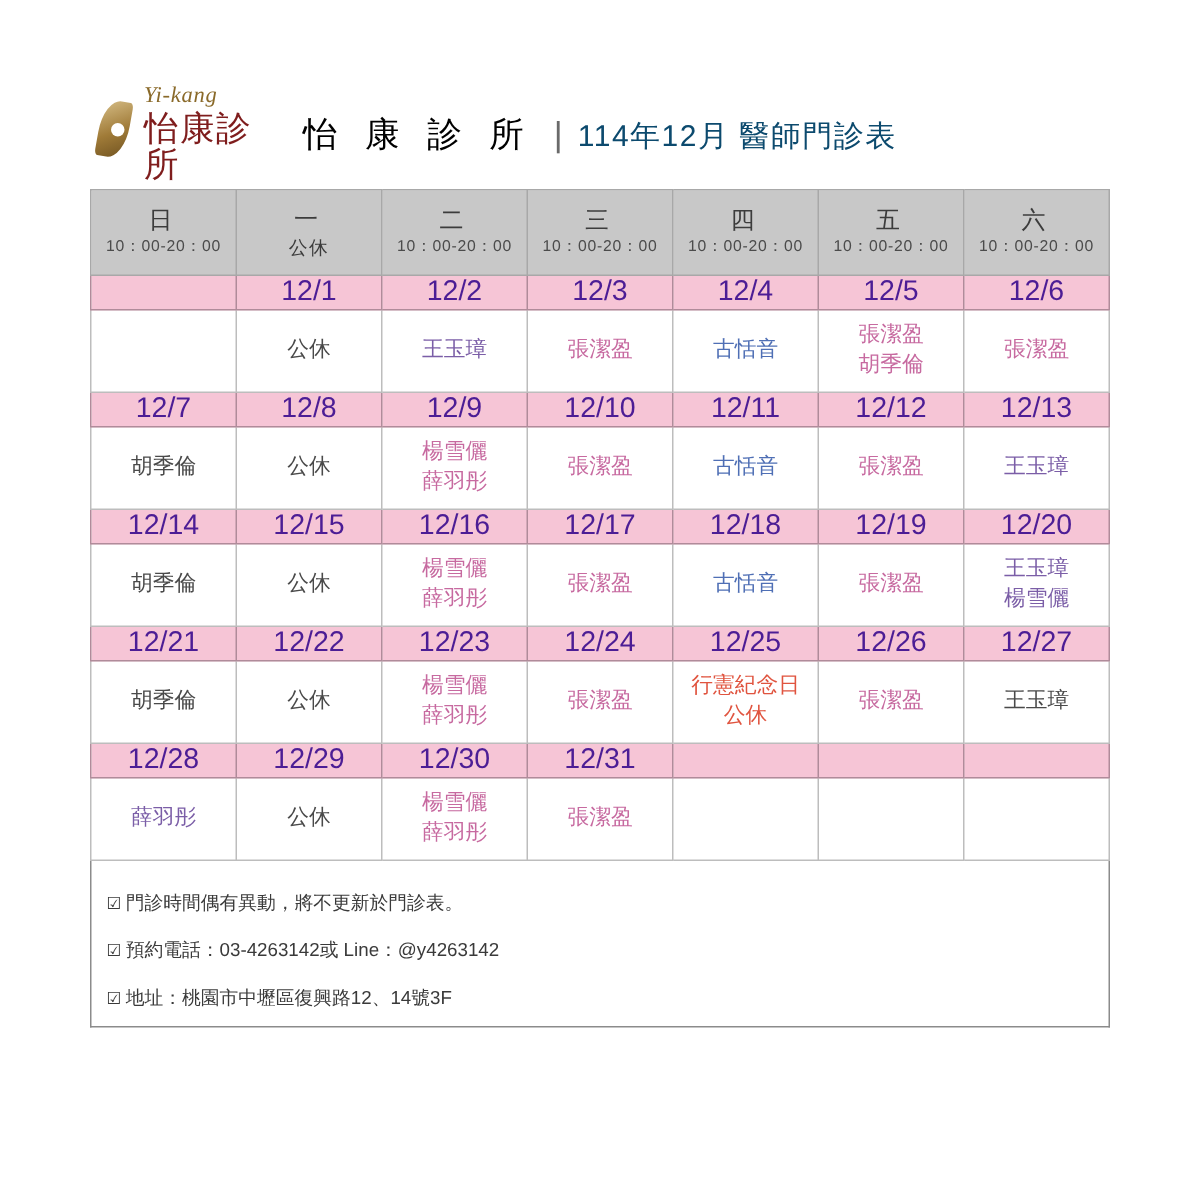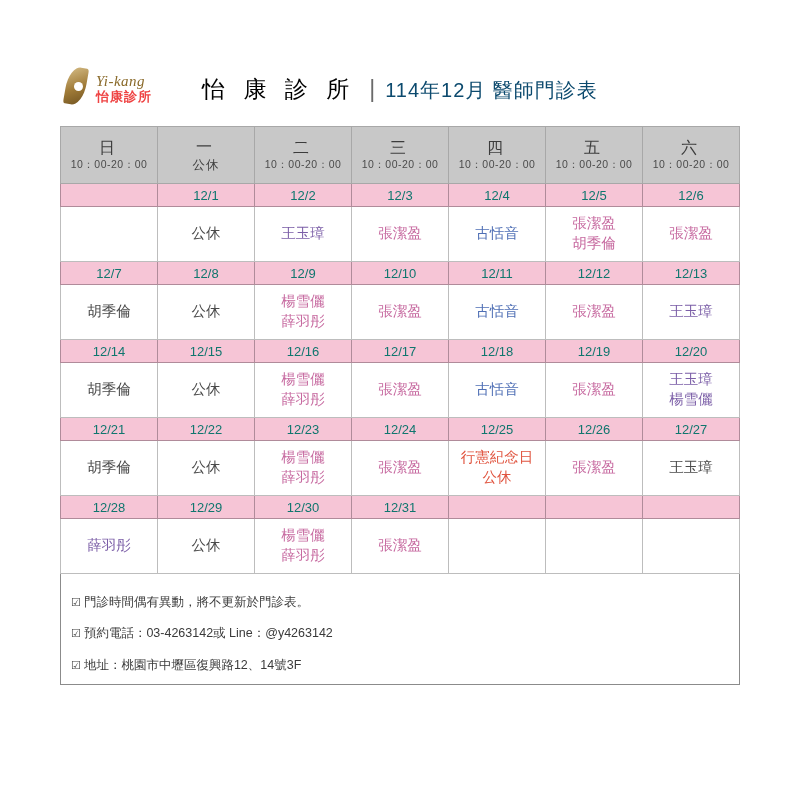--- a/index.html
+++ b/index.html
@@ -68,23 +68,23 @@
     line-height: 1.05;
   }
   .logo-text .en {
     font-family: "Liberation Serif", serif;
     font-style: italic;
     font-size: 15px;
     color: #8a6a2a;
     letter-spacing: 0.5px;
   }
   .logo-text .zh {
-    font-size: 13px;
-    font-weight: bold;
-    color: #ef4444;
+    font-size: 23px;
+    font-weight: normal;
+    color: #7f1d1d;
     letter-spacing: 1px;
   }
   .title-wrap {
     display: flex;
     align-items: baseline;
     margin-left: 22px;
     white-space: nowrap;
   }
   .clinic-name {
     font-size: 23px;
@@ -136,22 +136,22 @@
   }
   .hd-off {
     font-size: 12.5px;
     color: #3c3c3c;
     letter-spacing: 1px;
     line-height: 1.3;
   }
   tr.date-row td {
     background: #f6c5d6;
     height: 22px;
-    font-size: 13px;
-    color: #0f766e;
+    font-size: 19px;
+    color: #4c1d95;
     border-color: #b08b9a;
   }
   tr.name-row td {
     height: 54px;
     font-size: 14.5px;
     line-height: 1.35;
     background: #ffffff;
     border-color: #bdbdbd;
   }
   .nm-pink  { color: #c76aa0; }

